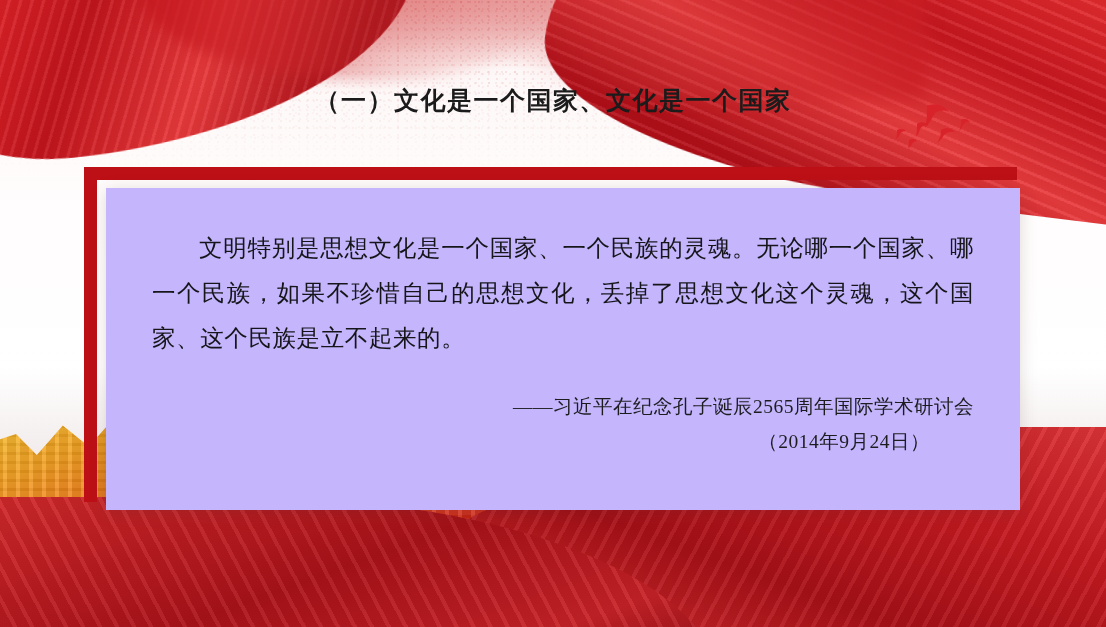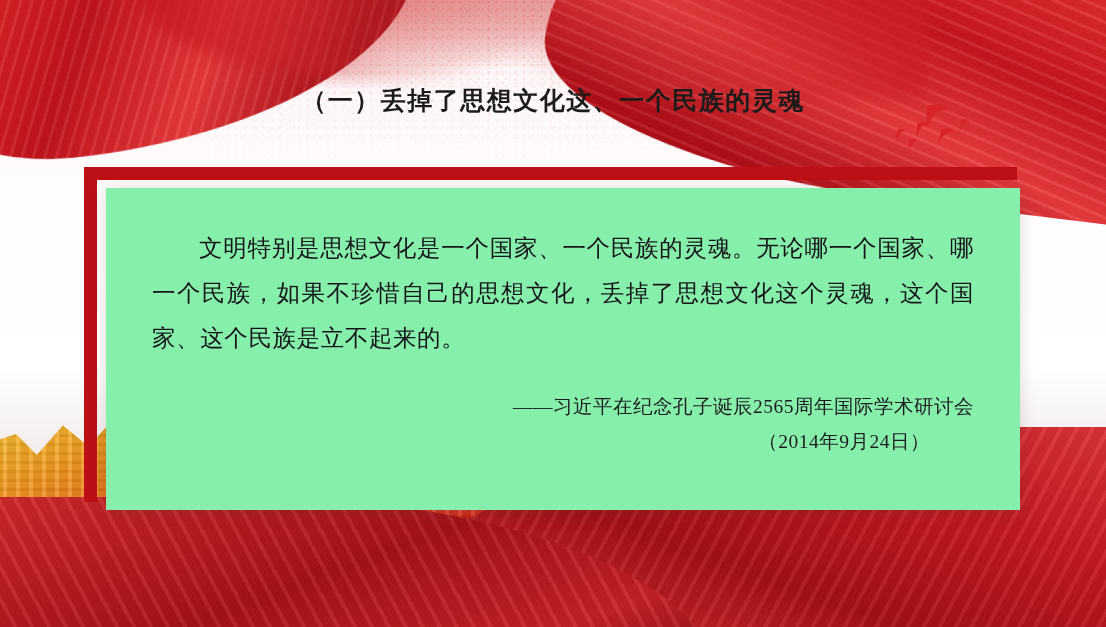--- a/index.html
+++ b/index.html
@@ -200,21 +200,21 @@
   }
   .frame::before{
     content:"";position:absolute;right:-13px;top:-13px;width:13px;height:13px;background:#bc1016;
   }
   .frame::after{
     content:"";position:absolute;left:-13px;bottom:-13px;width:13px;height:13px;background:#bc1016;
   }
 
   .card{
     position:absolute;left:106px;top:188px;width:914px;height:322px;
-    background:#86efac;
+    background:#c4b5fd;
     box-shadow:0 3px 16px rgba(90,50,50,.18);
     z-index:5;
     padding:38px 46px 4px 46px;
   }
 
   .quote{
     font-family:"Liberation Serif","DejaVu Serif",serif;
     font-size:23.5px;
     line-height:45px;
     color:#16161a;
@@ -251,21 +251,21 @@
 
   <svg class="birds" viewBox="0 0 120 50">
     <path class="bird" d="M52 6 C60 2 70 6 74 12 C70 10 64 10 60 13 C57 18 54 24 50 28 C52 21 52 13 52 6 Z"></path>
     <path class="bird" d="M42 24 C46 21 51 22 53 25 C50 25 47 26 45 29 C44 32 43 35 41 37 C42 33 42 28 42 24 Z"></path>
     <path class="bird" d="M66 30 C71 27 77 28 80 32 C76 31 72 32 69 35 C67 38 65 41 62 43 C65 39 66 34 66 30 Z"></path>
     <path class="bird" d="M22 30 C25 28 29 29 31 31 C28 31 26 32 25 34 C24 36 23 38 21 39 C22 36 22 33 22 30 Z"></path>
     <path class="bird" d="M34 40 C37 38 41 39 42 41 C40 41 38 42 37 44 C36 46 35 47 33 48 C34 45 34 42 34 40 Z"></path>
     <path class="bird" d="M86 20 C89 18 93 19 95 22 C92 21 90 22 88 25 C87 27 86 29 84 31 C86 27 86 24 86 20 Z"></path>
   </svg>
 
-  <div class="title">（一）丢掉了思想文化这、一个民族的灵魂</div>
+  <div class="title">（一）文化是一个国家、文化是一个国家</div>
 
   <div class="frame"></div>
 
   <div class="card">
     <div class="quote">
       <span class="indent"></span><span>文明特别是思想文化是一个国家、一个民族的灵魂。无论哪一个</span><span>国家、哪一个民族，如果不珍惜自己的思想文化，丢掉了思想文化这</span><span>个灵魂，这个国家、这个民族是立不起来的。</span>
     </div>
     <div class="attrib">
       <div class="l1">——习近平在纪念孔子诞辰2565周年国际学术研讨会</div>
       <div class="l3">（2014年9月24日）</div>

